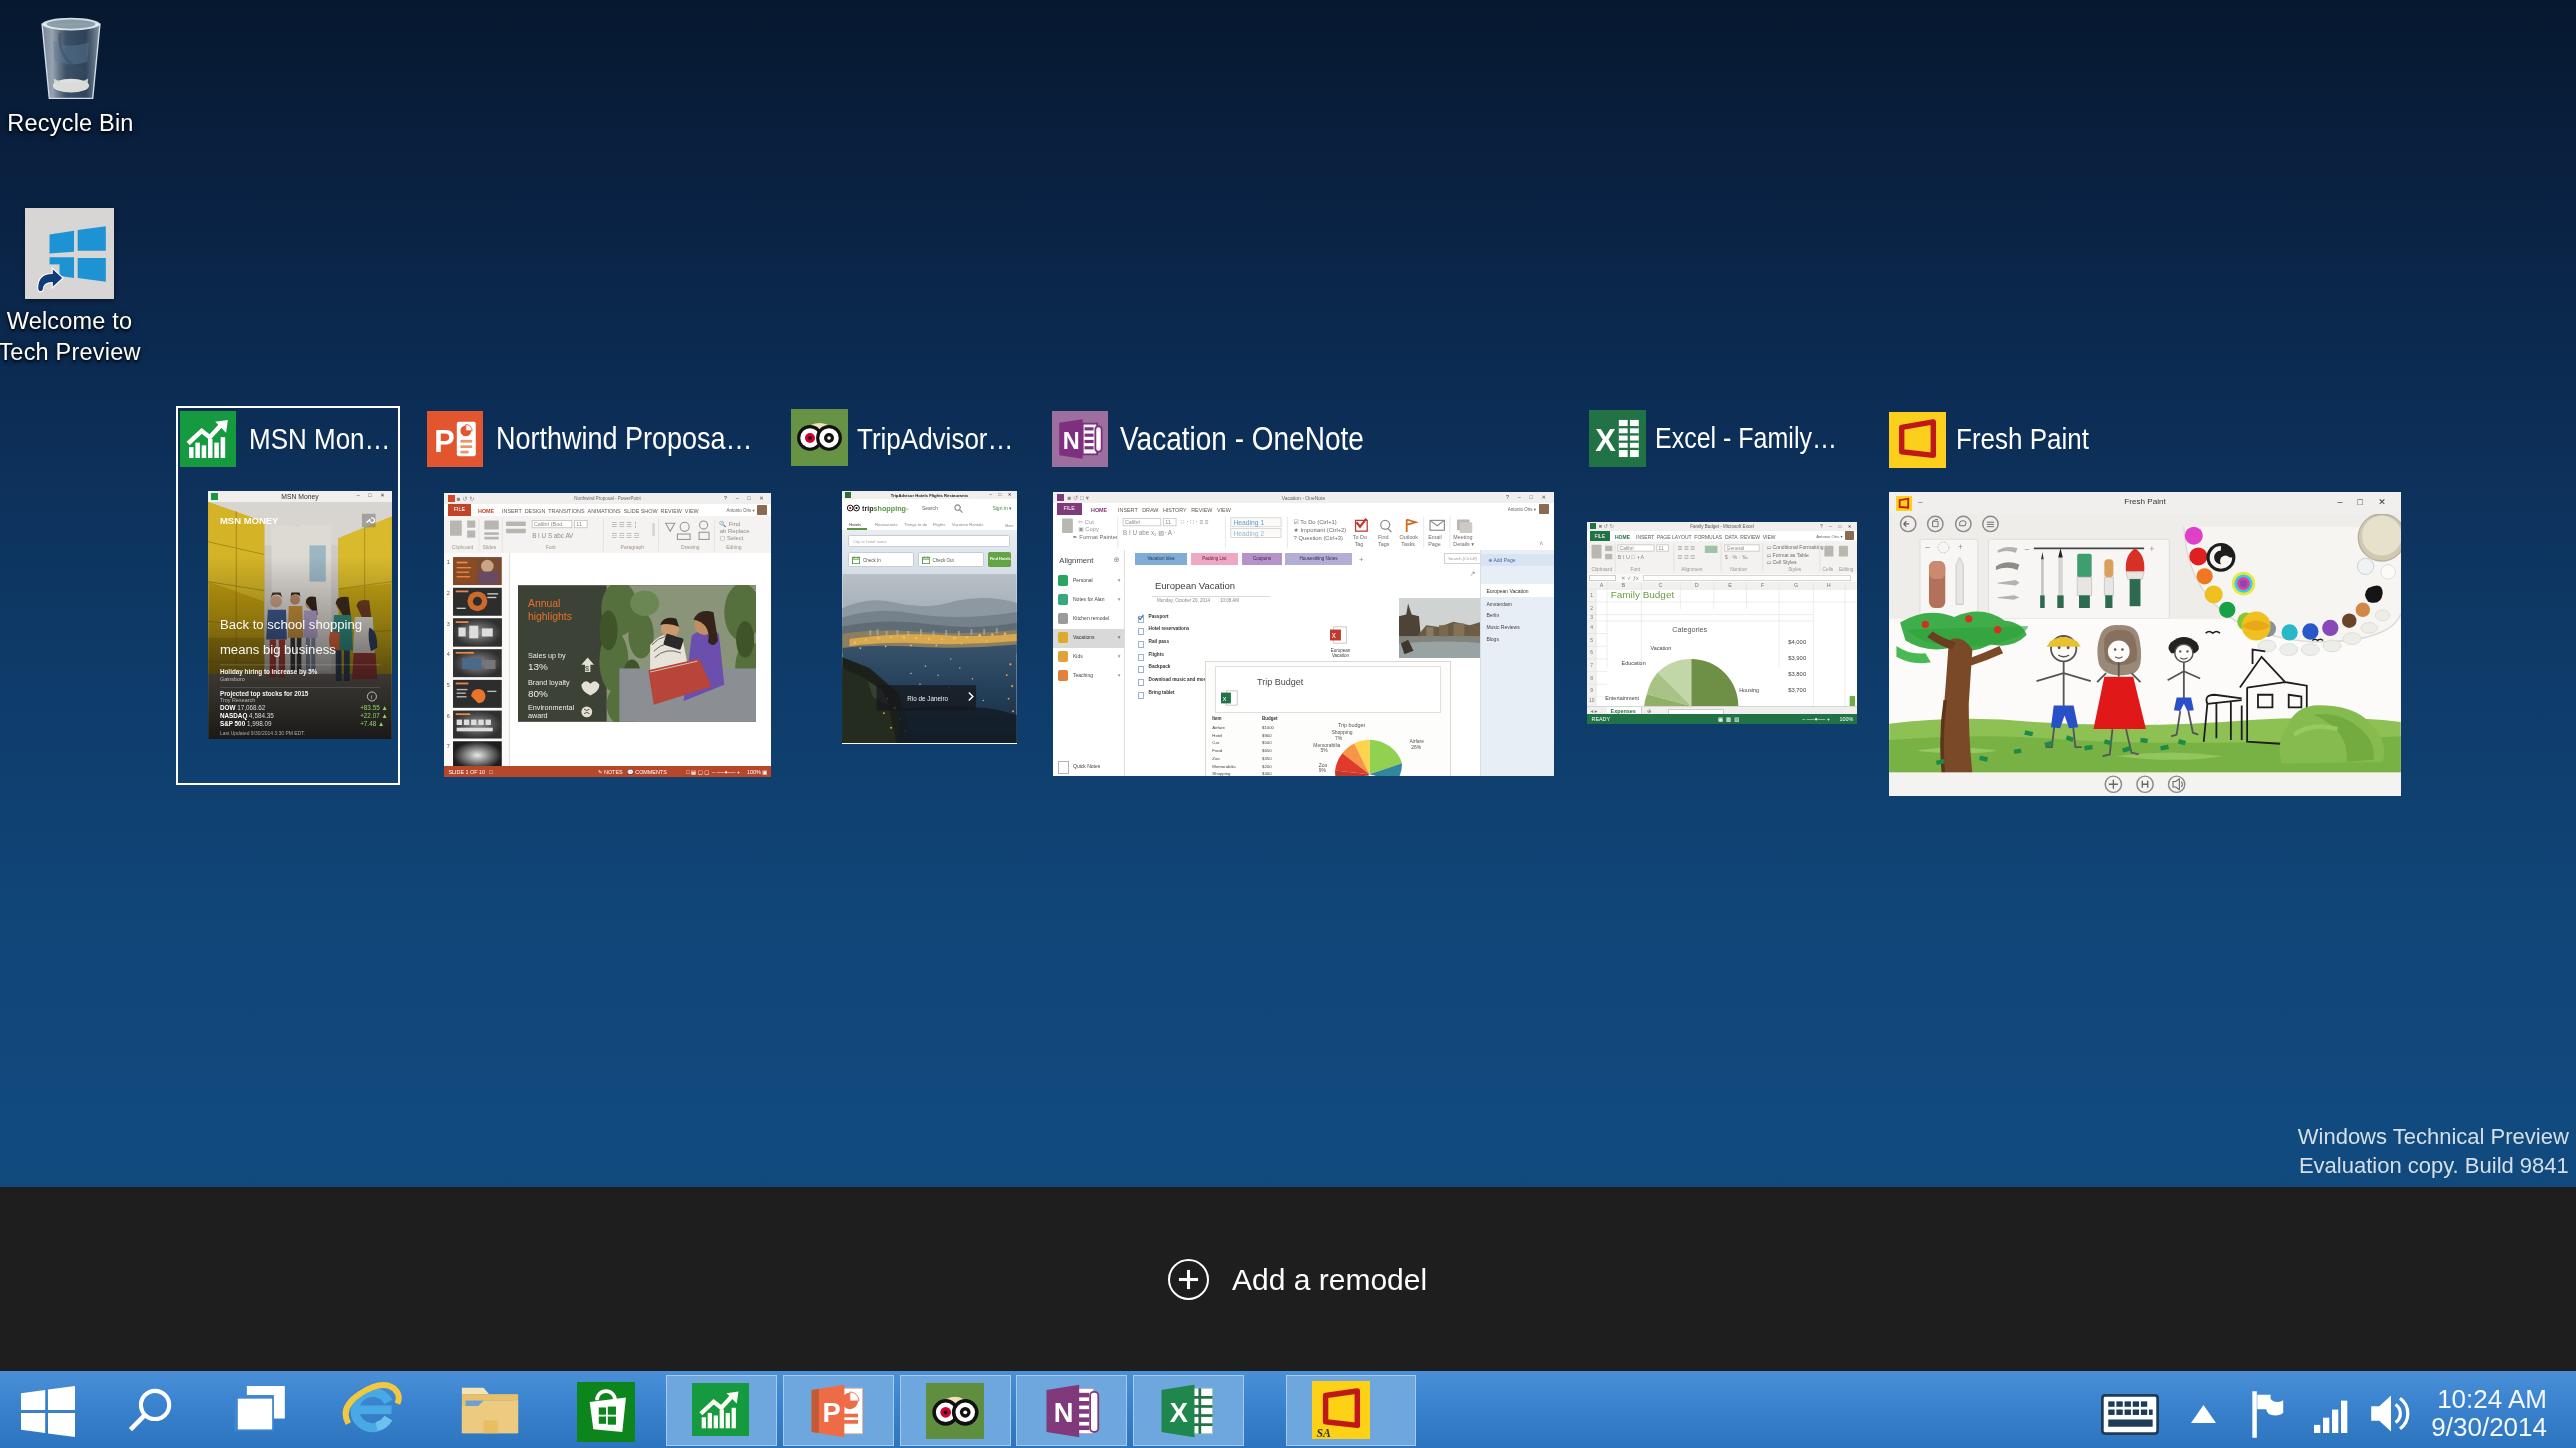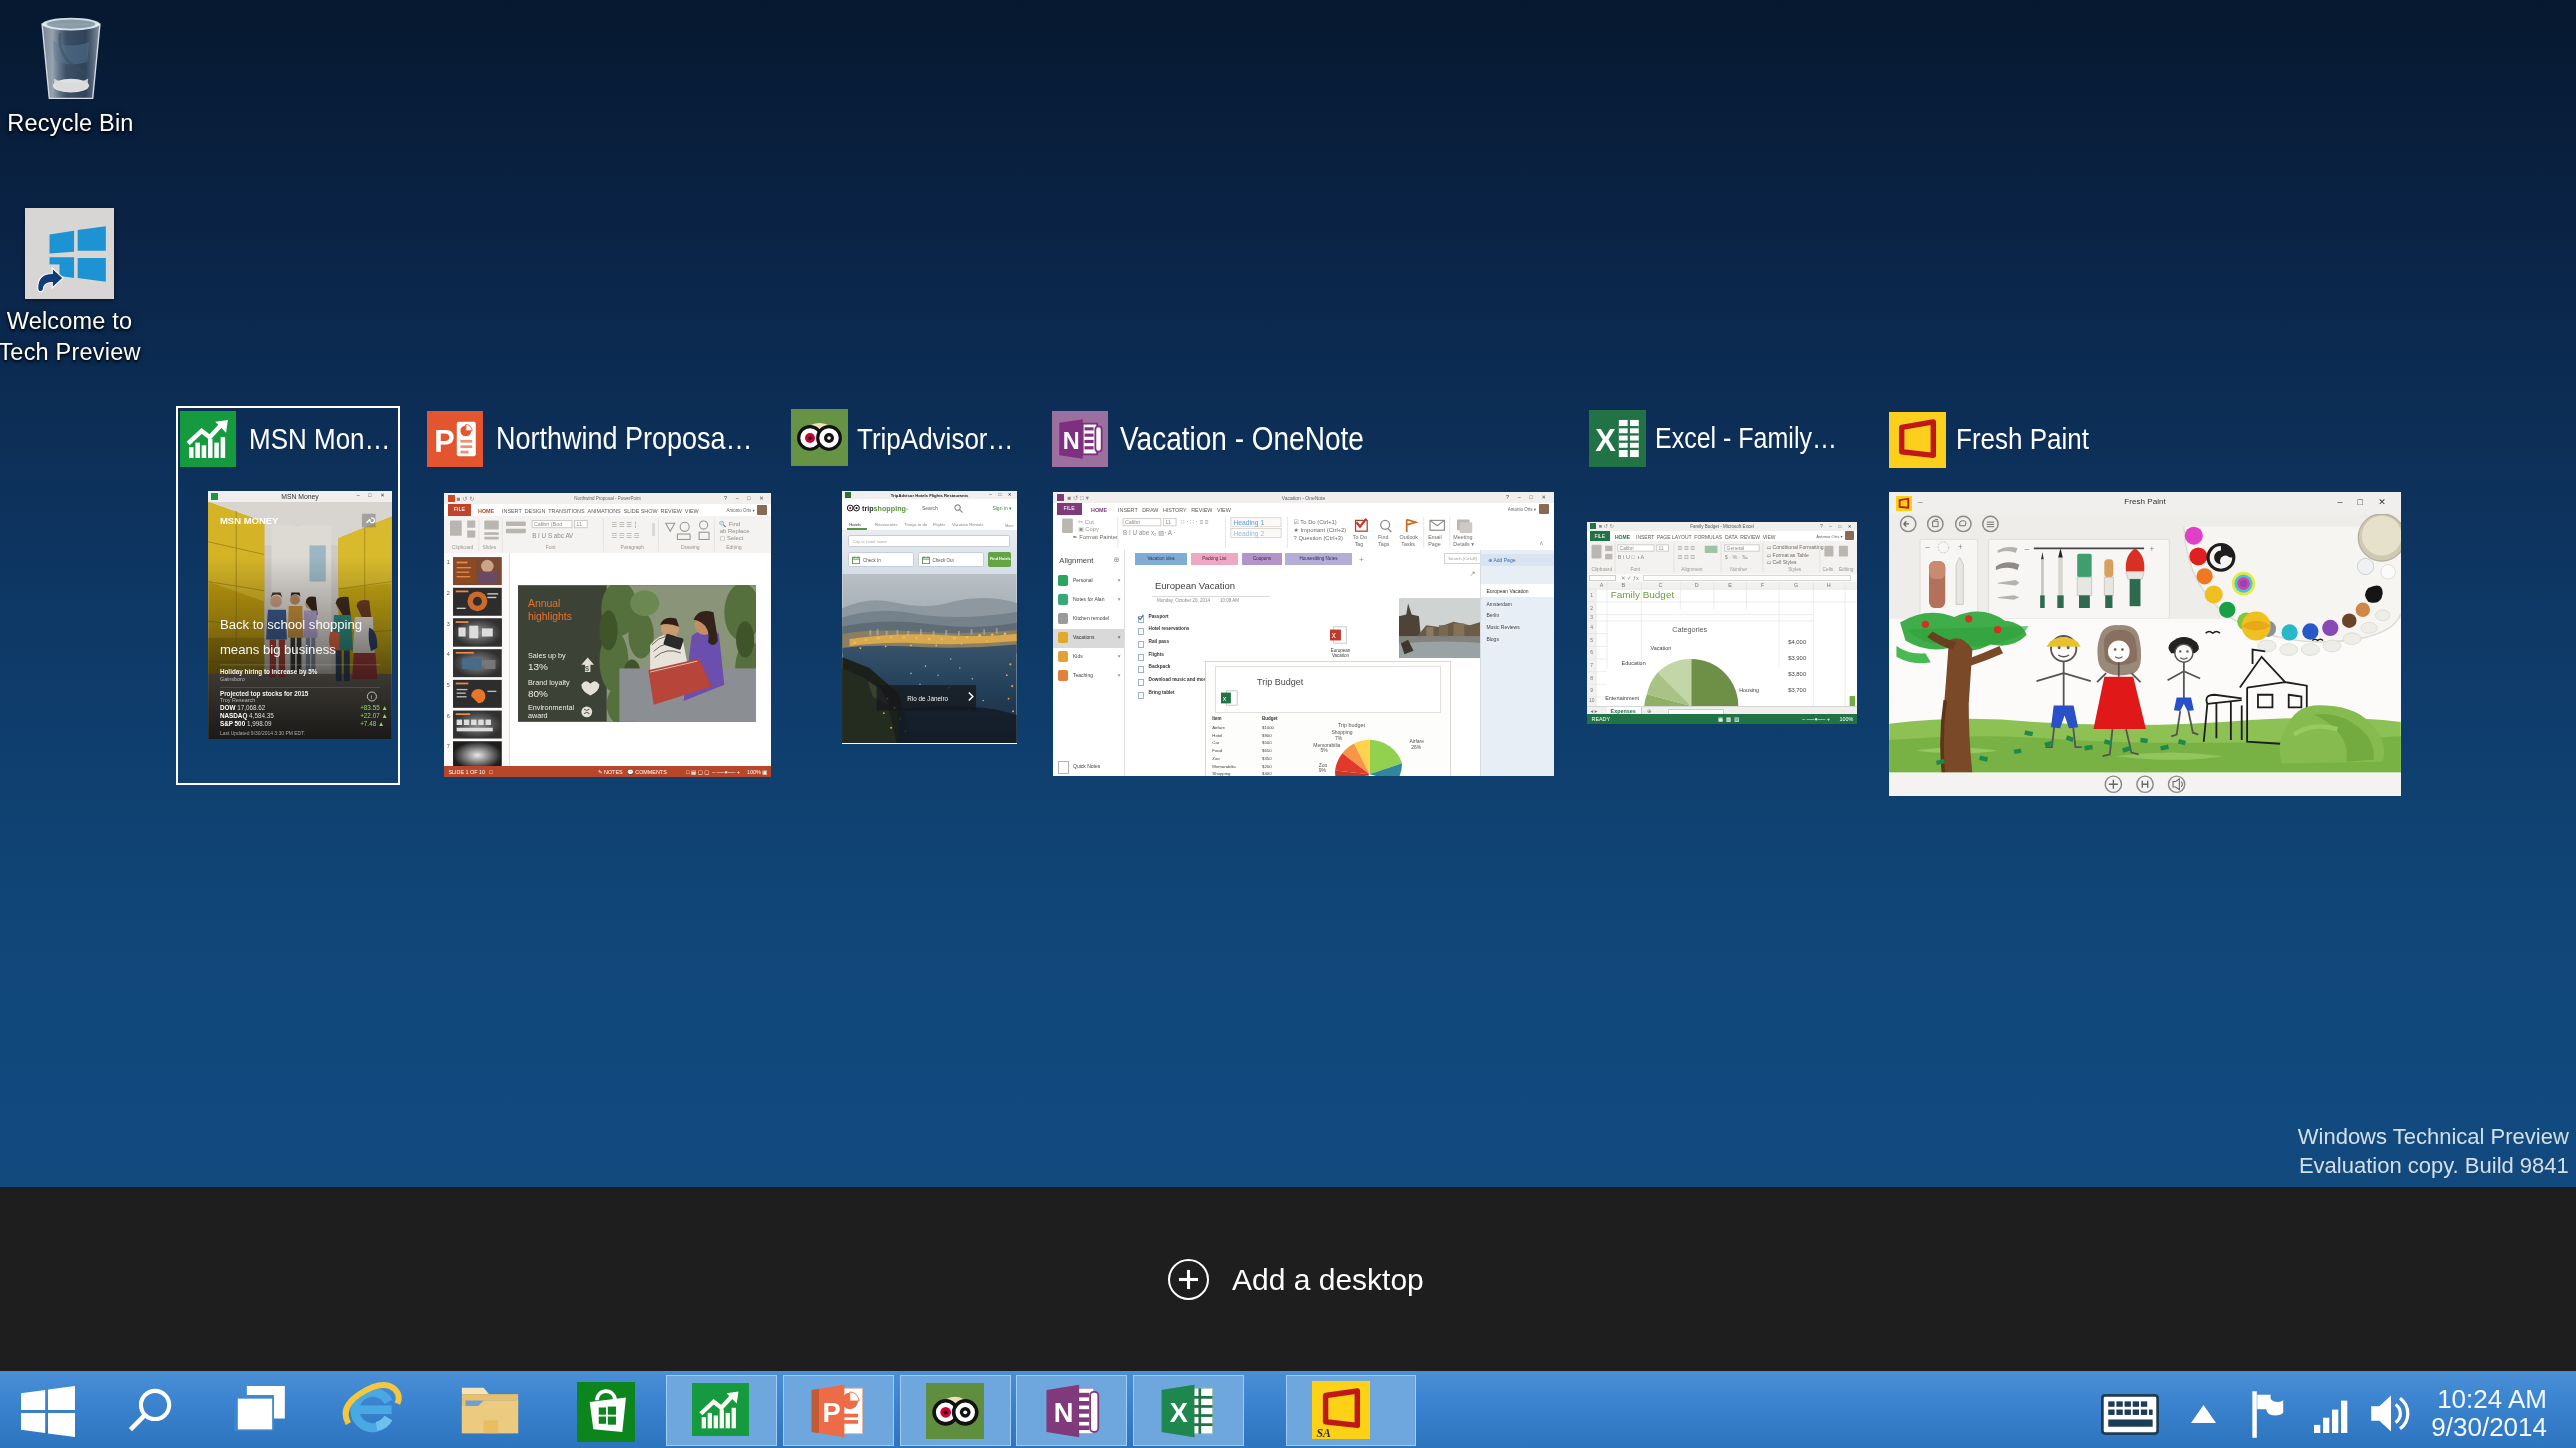--- a/index.html
+++ b/index.html
@@ -1168,21 +1168,21 @@
   </div>
 
   <div class="watermark" style="top:1123px;">Windows Technical Preview<br>Evaluation copy. Build 9841</div>
 
   <div class="abs" style="left:0;top:1187px;width:2576px;height:185px;background:#1f1e1e;">
     <div class="abs" style="left:1168px;top:72px;width:41px;height:41px;border:2.7px solid #fff;border-radius:50%;box-sizing:border-box;"></div>
     <svg class="abs" style="left:1168px;top:72px;" width="41" height="41" viewBox="0 0 45 45">
       <line x1="22.5" y1="12" x2="22.5" y2="33" stroke="#fff" stroke-width="3.4"></line>
       <line x1="12" y1="22.5" x2="33" y2="22.5" stroke="#fff" stroke-width="3.4"></line>
     </svg>
-    <div class="abs" style="left:1232px;top:76px;color:#fff;font-size:30px;">Add a desktop</div>
+    <div class="abs" style="left:1232px;top:76px;color:#fff;font-size:30px;">Add a remodel</div>
   </div>
 
   <div id="taskbar" class="abs" style="left:0;top:1371px;width:2576px;height:77px;background:linear-gradient(180deg,#4a90d7 0%,#3d85d0 35%,#2d74bf 100%);">
 
     <svg class="abs" style="left:21px;top:11.8px;" width="54" height="57" viewBox="0 0 58 55">
       <polygon points="0,8 26,4.5 26,26 0,26" fill="#fff"></polygon>
       <polygon points="29,4 58,0 58,26 29,26" fill="#fff"></polygon>
       <polygon points="0,29 26,29 26,50.5 0,47" fill="#fff"></polygon>
       <polygon points="29,29 58,29 58,55 29,51" fill="#fff"></polygon>
     </svg>

